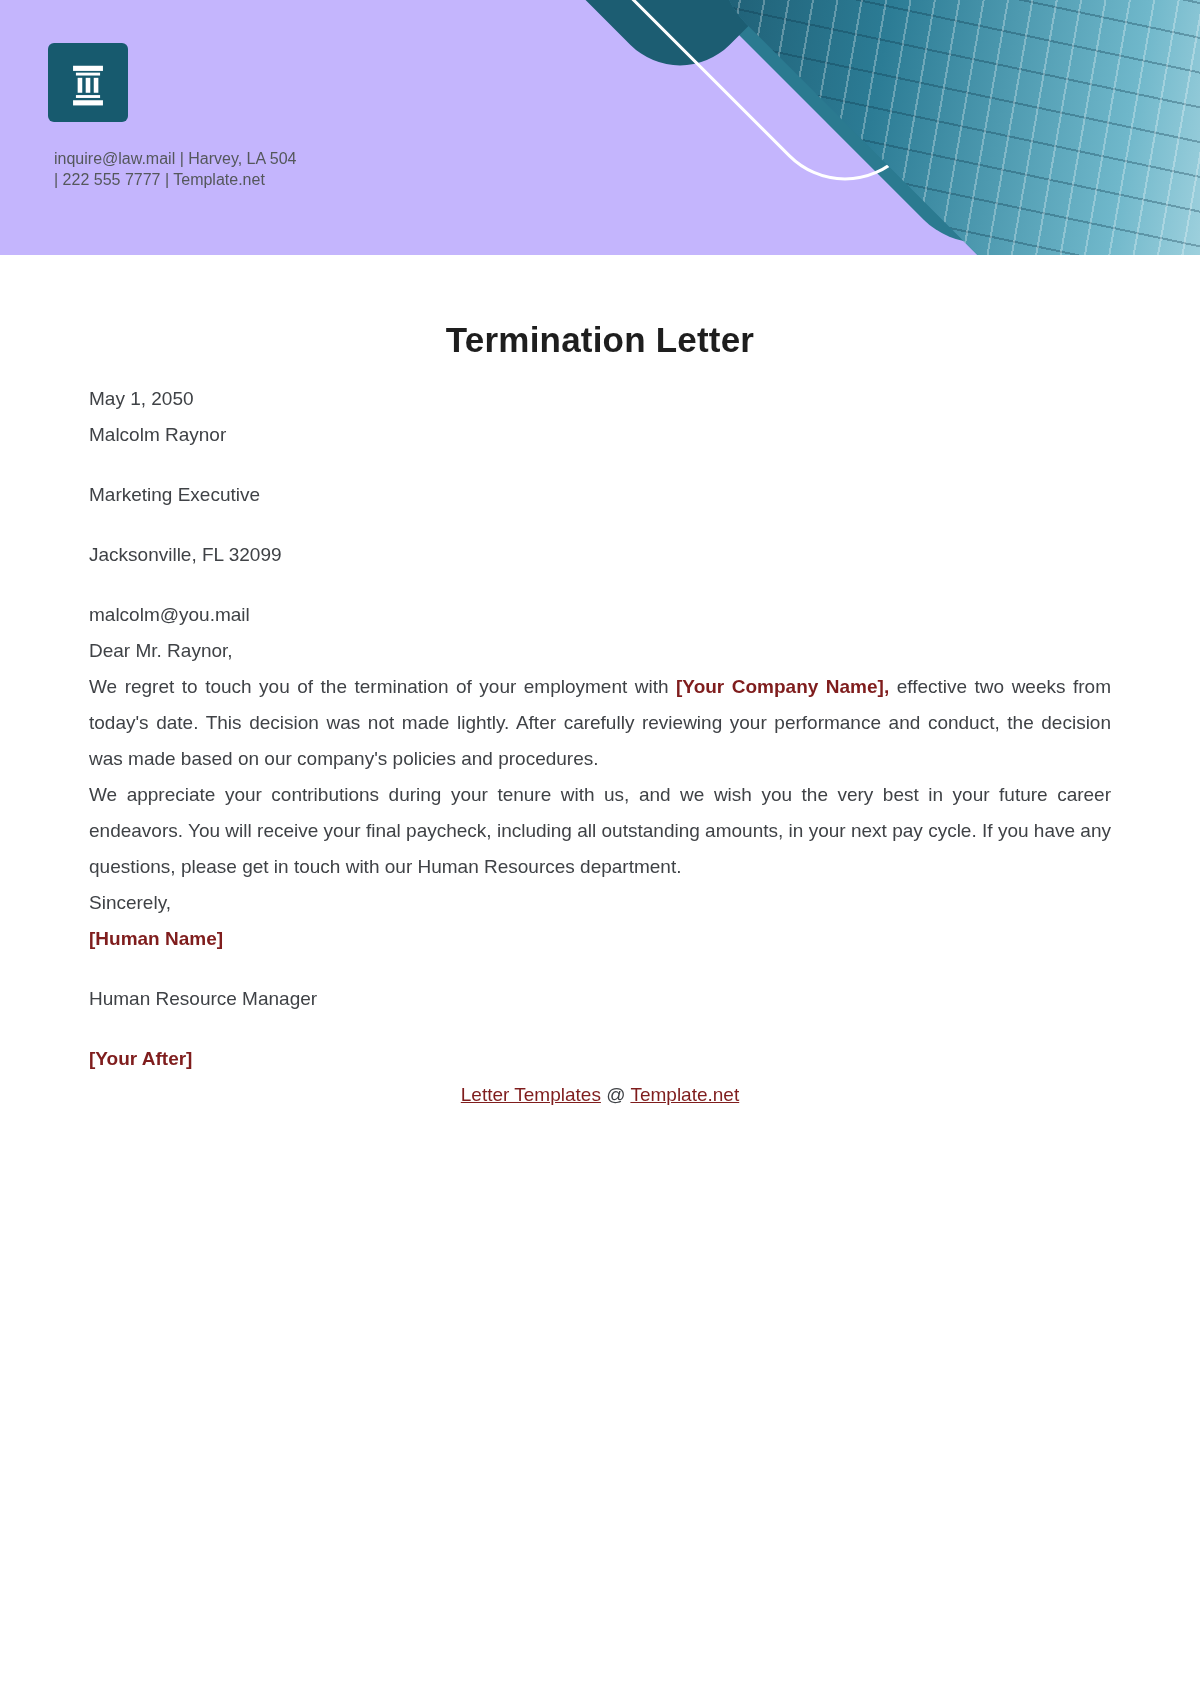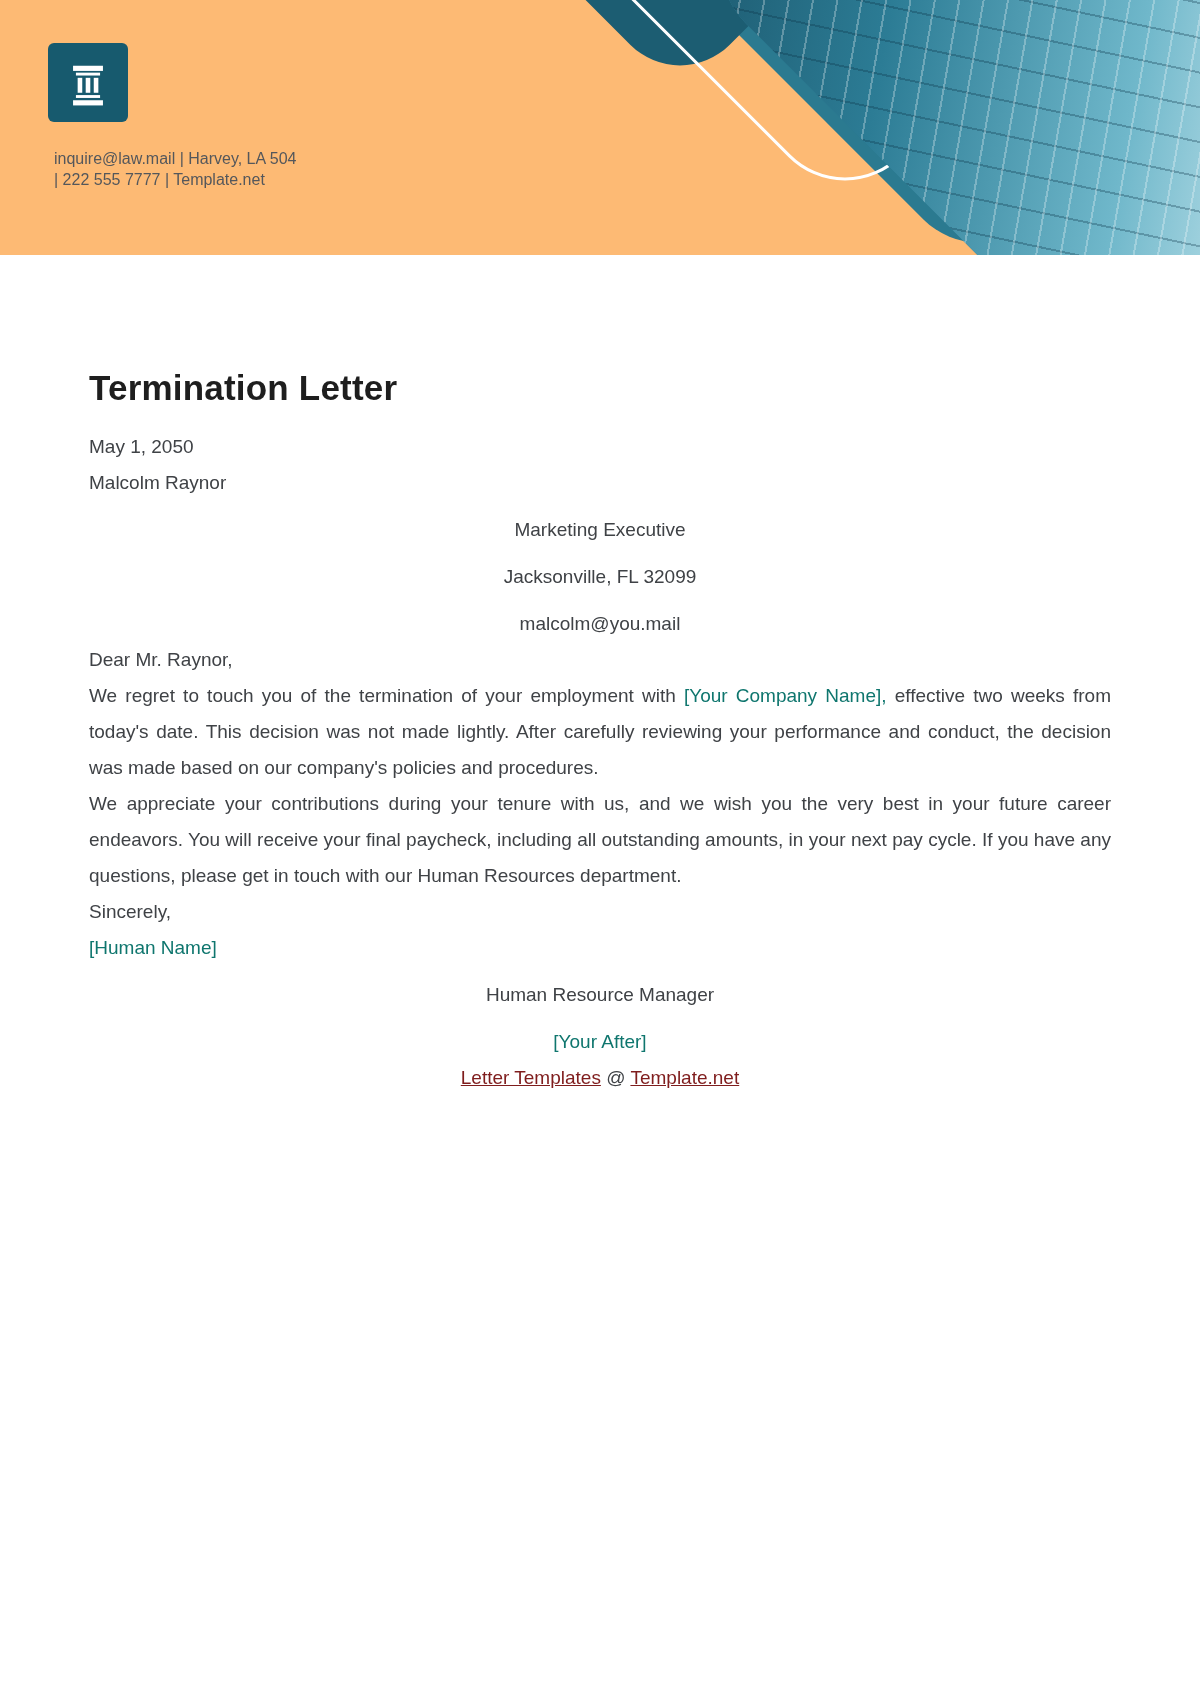--- a/index.html
+++ b/index.html
@@ -11,21 +11,21 @@
     width: 1200px;
     height: 1700px;
     background: #ffffff;
     overflow: hidden;
   }
 
   
   .letterhead {
     position: relative;
     height: 255px;
-    background: #fdba74;
+    background: #c4b5fd;
     overflow: hidden;
   }
 
   .logo {
     position: absolute;
     left: 48px; top: 43px;
     width: 80px; height: 79px;
     background: #175a6e;
     border-radius: 6px;
     display: flex; align-items: center; justify-content: center;
@@ -86,31 +86,32 @@
   }
 
   
   .content {
     padding: 0 89px;
     color: #3f4246;
     font-size: 19px;
     line-height: 36px;
   }
   .letter-title {
-    margin: 112px 0 20px 0;
+    margin: 64px 0 20px 0;
+    text-align: center;
     font-size: 35px;
     line-height: 42px;
     font-weight: 700;
     color: #1e1e1e;
     letter-spacing: 0.2px;
   }
   .content p { margin: 0; }
-  .content p.gap { margin-top: 11px; text-align: center; }
+  .content p.gap { margin-top: 24px; }
   .just { text-align: justify; }
-  .bold { font-weight: 400; color: #0f766e; }
+  .bold { font-weight: 700; color: #7f1d1d; }
 
   .footer-line {
     text-align: center;
   }
   a.link {
     color: #7f1d1d;
     text-decoration: underline;
     cursor: pointer;
   }
 </style>

